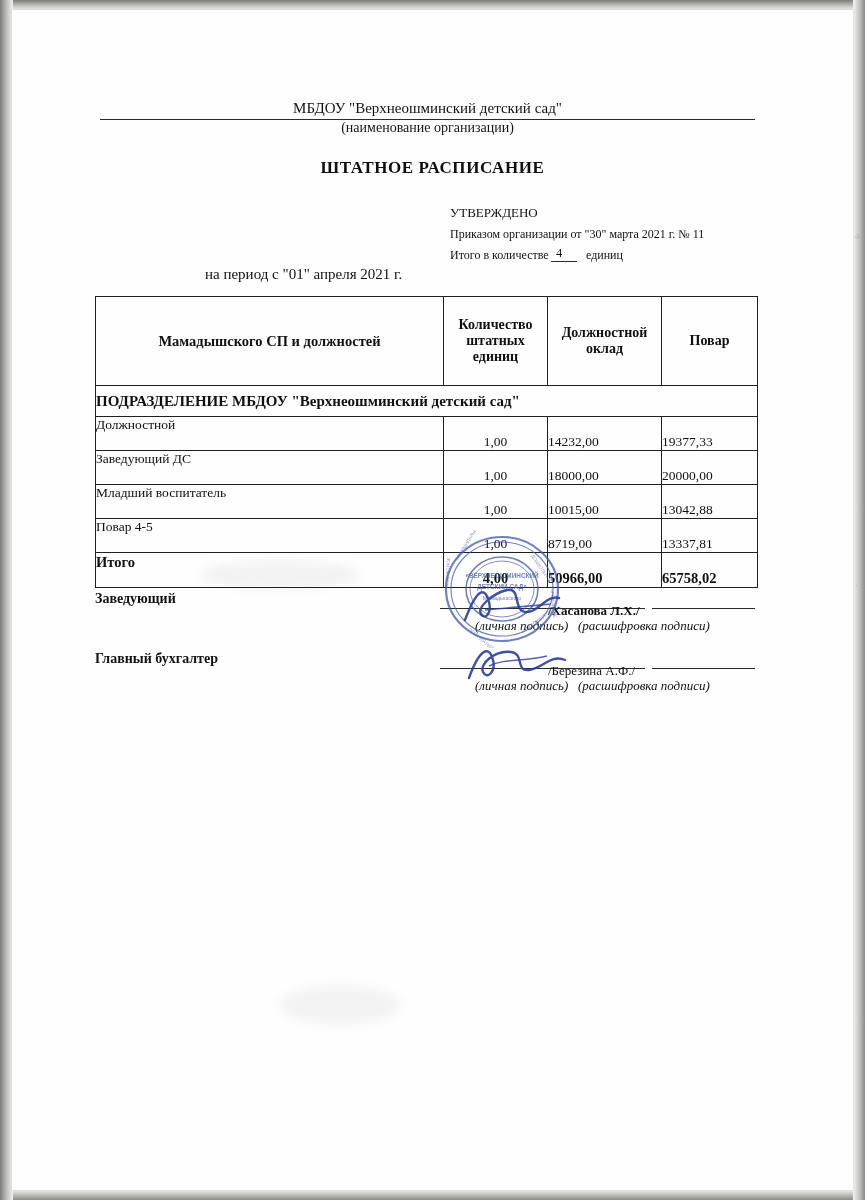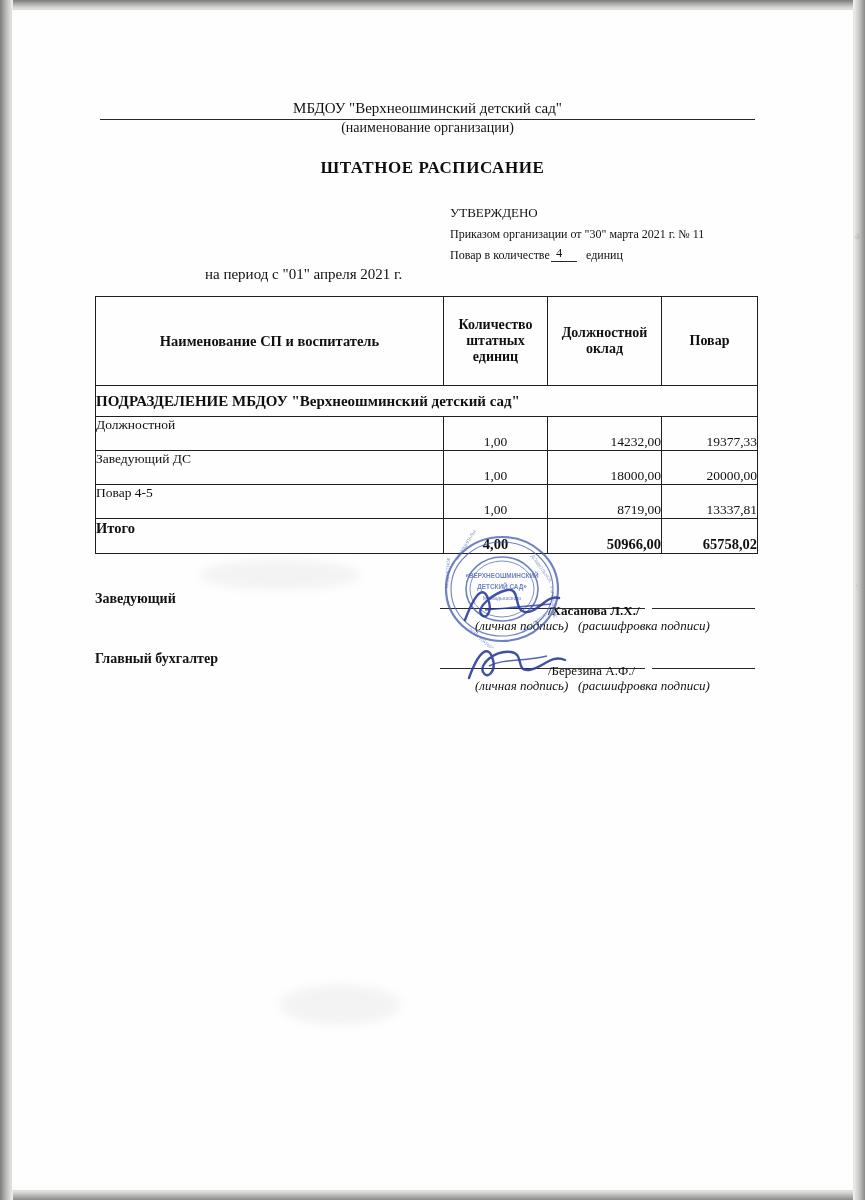--- a/index.html
+++ b/index.html
@@ -176,21 +176,21 @@
     padding-top: 2px;
   }
   td.num {
     font-size: 13.5px;
     text-align: center;
     vertical-align: bottom;
     padding-bottom: 3px;
   }
   td.money {
     font-size: 13.5px;
-    text-align: right;
+    text-align: left;
     vertical-align: bottom;
     padding-right: 6px;
     padding-bottom: 3px;
   }
   tr.total td {
     font-weight: bold;
     font-size: 14.5px;
   }
   tr.total td.pos { padding-top: 1px; }
 
@@ -262,57 +262,63 @@
   <div class="faint-mark" style="left:855px; top:580px;">·</div>
 
   <div class="org-name">МБДОУ "Верхнеошминский детский сад"</div>
   <div class="org-rule"></div>
   <div class="org-sub">(наименование организации)</div>
 
   <div class="doc-title">ШТАТНОЕ РАСПИСАНИЕ</div>
 
   <div class="approve-title">УТВЕРЖДЕНО</div>
   <div class="approve-line1">Приказом организации от "30" марта 2021 г. № 11</div>
-  <div class="approve-line2">Повар в количестве</div>
+  <div class="approve-line2">Итого в количестве</div>
   <div class="approve-count">4</div>
   <div class="approve-count-rule"></div>
   <div class="approve-units">единиц</div>
 
   <div class="period">на период с "01" апреля 2021 г.</div>
 
   <table class="staff">
     <colgroup>
       <col style="width:348px">
       <col style="width:104px">
       <col style="width:114px">
       <col style="width:96px">
     </colgroup>
     <thead>
       <tr>
-        <th class="h h-name">Наименование СП и воспитатель</th>
+        <th class="h h-name">Мамадышского СП и должностей</th>
         <th class="h">Количество штатных единиц</th>
         <th class="h">Должностной оклад</th>
         <th class="h">Повар</th>
       </tr>
     </thead>
     <tbody>
       <tr>
         <td class="dept" colspan="4">ПОДРАЗДЕЛЕНИЕ МБДОУ "Верхнеошминский детский сад"</td>
       </tr>
       <tr>
         <td class="pos">Должностной</td>
         <td class="num">1,00</td>
         <td class="money">14232,00</td>
         <td class="money">19377,33</td>
       </tr>
       <tr>
         <td class="pos">Заведующий ДС</td>
         <td class="num">1,00</td>
         <td class="money">18000,00</td>
         <td class="money">20000,00</td>
+      </tr>
+      <tr>
+        <td class="pos">Младший воспитатель</td>
+        <td class="num">1,00</td>
+        <td class="money">10015,00</td>
+        <td class="money">13042,88</td>
       </tr>
       <tr>
         <td class="pos">Повар 4-5</td>
         <td class="num">1,00</td>
         <td class="money">8719,00</td>
         <td class="money">13337,81</td>
       </tr>
       <tr class="total">
         <td class="pos">Итого</td>
         <td class="num">4,00</td>

